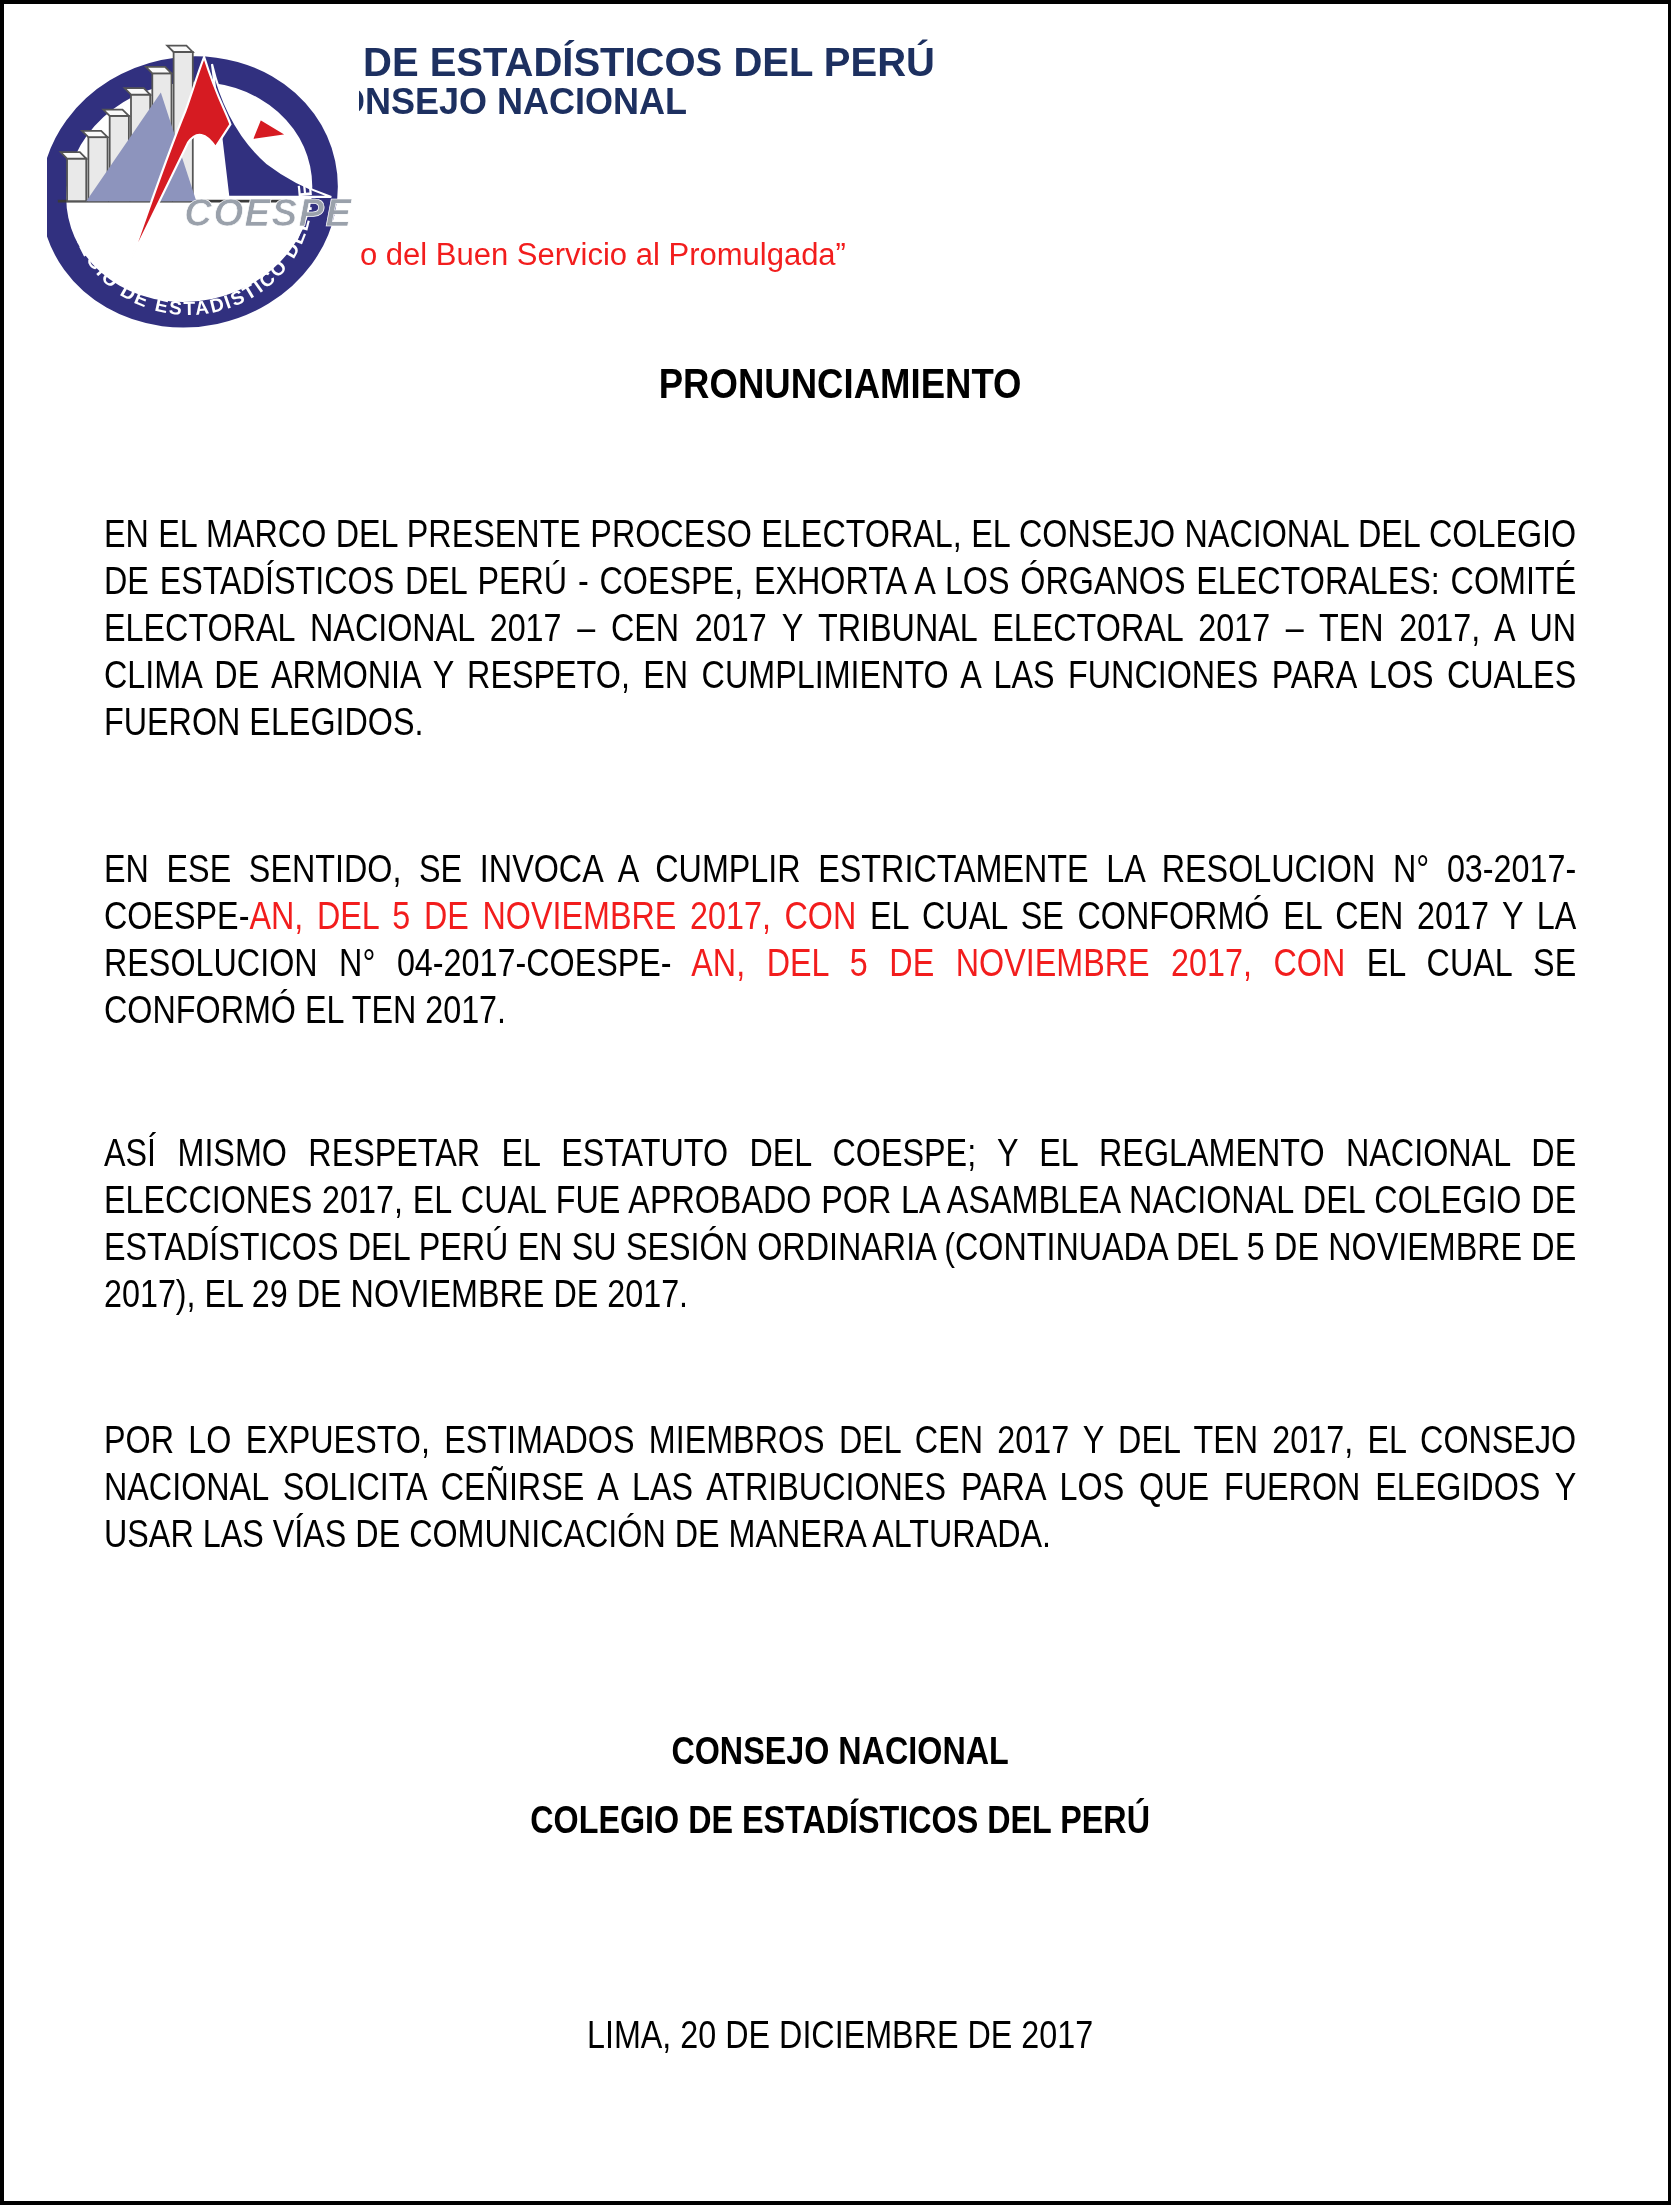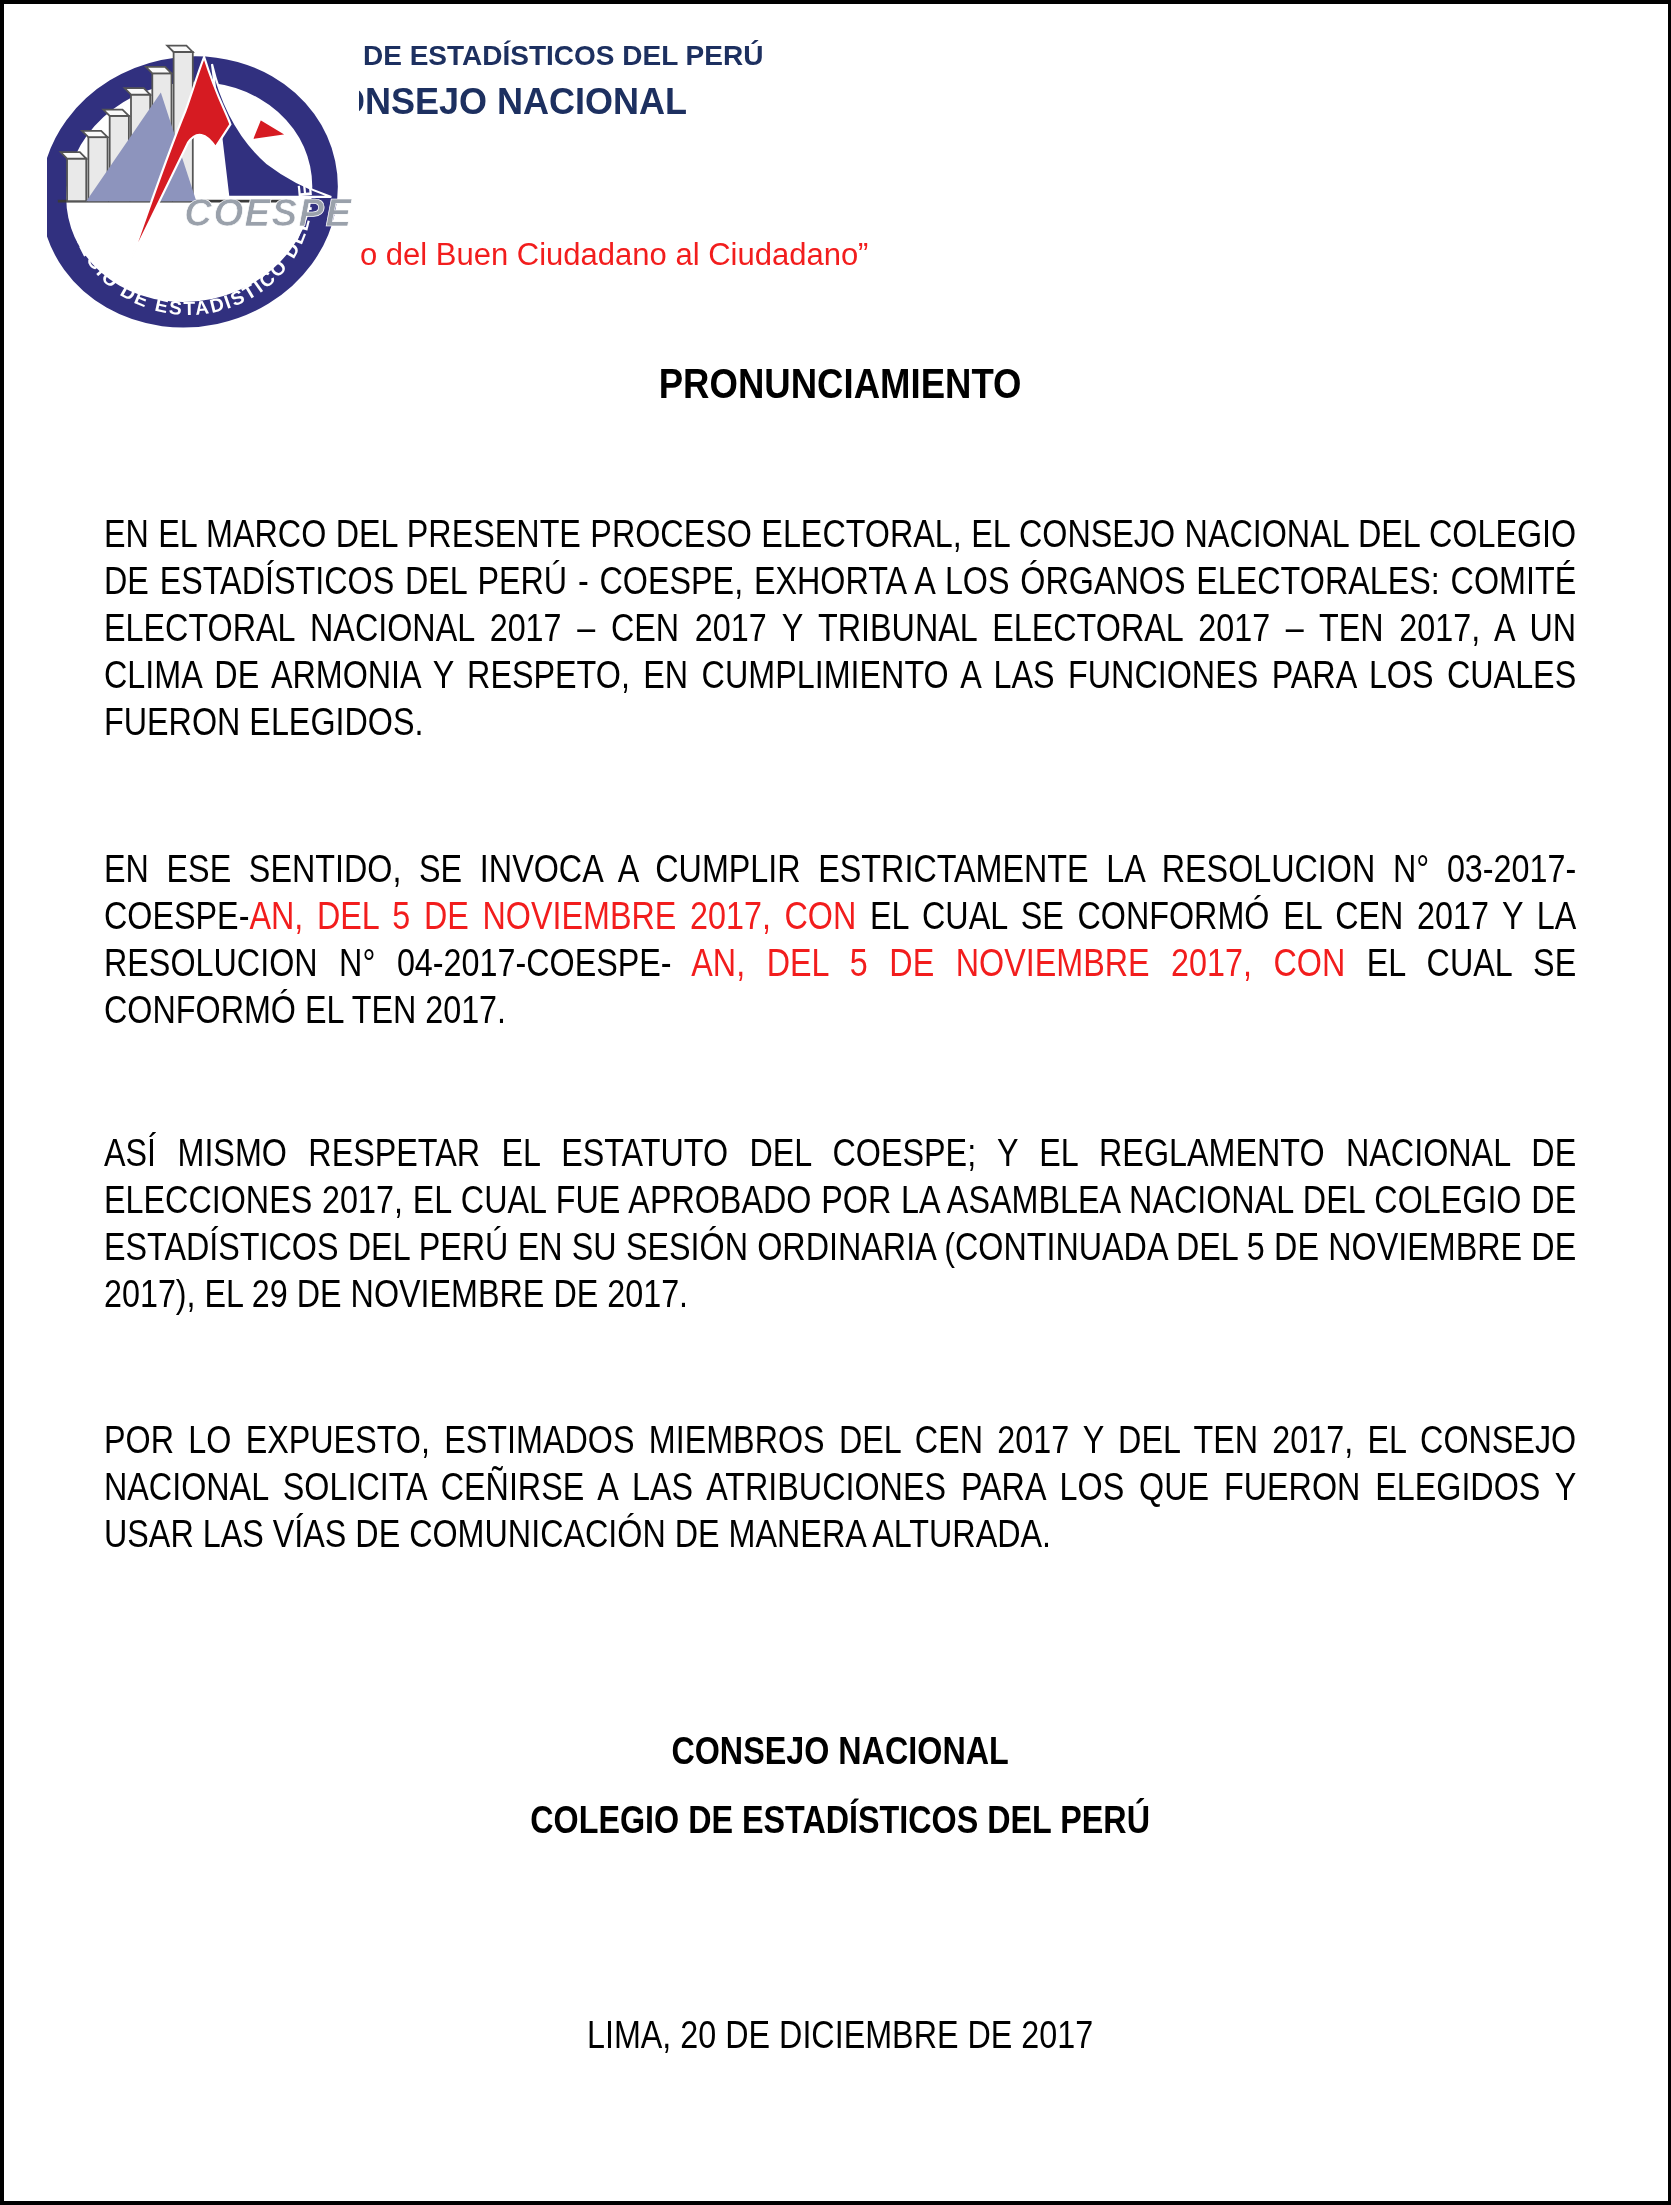--- a/index.html
+++ b/index.html
@@ -7,21 +7,21 @@
     position:relative;
     width:1672px;height:2205px;
     background:#fff;
     border:4.3px solid var(--border_black,#000);
     box-sizing:border-box;
     overflow:hidden;
     font-family:"Liberation Sans", sans-serif;
   }
   
   .hdr-line{position:absolute;white-space:nowrap;line-height:1;z-index:1;}
-  .org1{left:359px;top:38px;font-size:28px;font-weight:bold;color:var(--navy,#1d3060);}
+  .org1{left:359px;top:38px;font-size:40px;font-weight:bold;color:var(--navy,#1d3060);}
   .org2{left:333px;top:80px;font-size:36px;font-weight:bold;color:var(--navy,#1d3060);}
   .law{left:351px;top:166px;font-size:28.5px;font-weight:bold;color:var(--red,#f21d1d);}
   .motto{left:356px;top:235px;font-size:31px;color:var(--red,#f21d1d);}
   
   .logo-box{
     position:absolute;left:4.3px;top:4.3px;width:351px;height:336px;
     background:#fff;overflow:hidden;z-index:2;
   }
   .logo-box svg{position:absolute;left:39px;top:17px;}
   .ring{fill:none;stroke:var(--ring_navy,#31307f);stroke-width:36px;}
@@ -62,21 +62,21 @@
     text-align:center;font-size:38px;color:#000;line-height:47px;
   }
 </style>
 </head>
 <body>
 
 <div class="page">
 
   <div class="hdr-line org1">DE ESTADÍSTICOS DEL PERÚ</div>
   <div class="hdr-line org2">ONSEJO NACIONAL</div>
-  <div class="hdr-line motto">o del Buen Ciudadano al Ciudadano”</div>
+  <div class="hdr-line motto">o del Buen Servicio al Promulgada”</div>
 
   <div class="logo-box">
     <svg width="320" height="309" viewBox="0 0 450 435">
       <g transform="rotate(-12 200 235)">
         <ellipse class="ring" cx="200" cy="235" rx="192" ry="172"></ellipse>
       </g>
 
       <g>
         <line class="axis" x1="15" y1="248" x2="330" y2="248"></line>
         <g>

